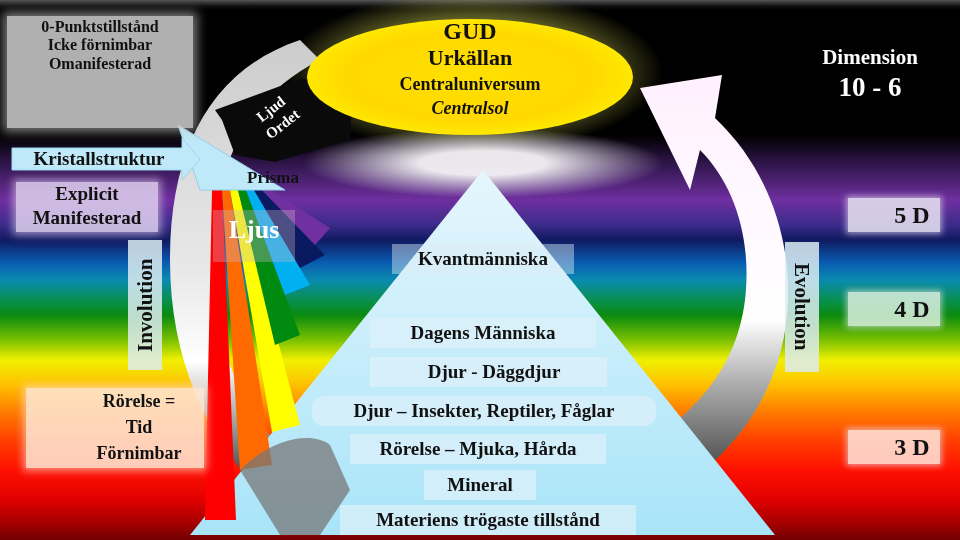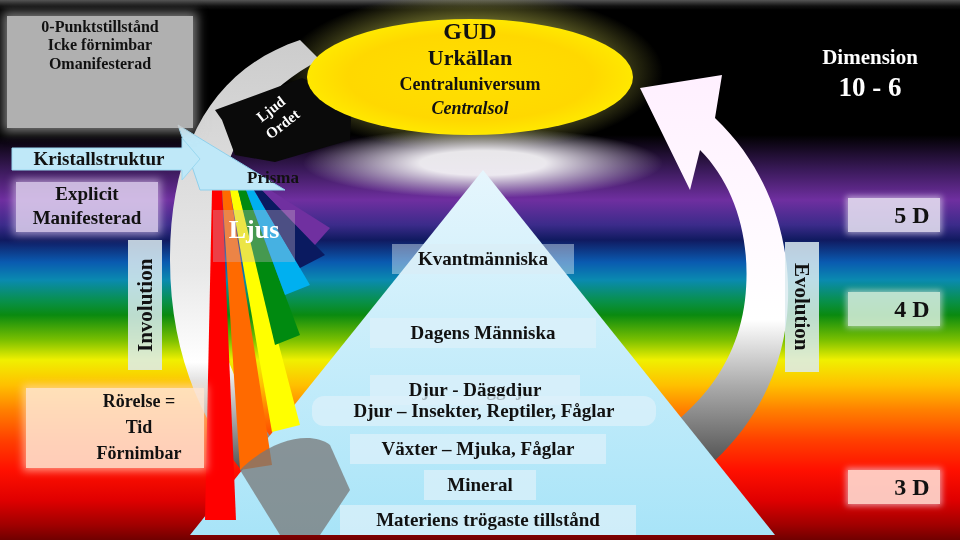--- a/index.html
+++ b/index.html
@@ -116,33 +116,33 @@
   </div>
 
 
   <div class="lbl" style="left:790px;top:44px;width:160px;color:#fff;">
     <div style="font-size:21px;line-height:26px;">Dimension</div>
     <div style="font-size:27px;line-height:34px;">10 - 6</div>
   </div>
 
   <div class="dbox" style="left:848px;top:198px;width:56px;height:34px;line-height:34px;">5 D</div>
   <div class="dbox" style="left:848px;top:292px;width:56px;height:34px;line-height:34px;background:rgba(220,240,225,0.85);">4 D</div>
-  <div class="dbox" style="left:848px;top:430px;width:56px;height:34px;line-height:34px;background:rgba(255,225,215,0.88);margin-top:40px;">3 D</div>
+  <div class="dbox" style="left:848px;top:430px;width:56px;height:34px;line-height:34px;background:rgba(255,225,215,0.88);">3 D</div>
 
   <div class="vert" style="left:128px;top:240px;width:34px;height:130px;background:rgba(220,235,240,0.85);transform:rotate(180deg);line-height:34px;">Involution</div>
 
   <div class="vert" style="left:785px;top:242px;width:34px;height:130px;background:rgba(220,235,240,0.85);line-height:34px;">Evolution</div>
 
   <div class="lbl box-peach" style="left:26px;top:388px;width:130px;height:80px;font-size:18px;line-height:26px;">
     <div>Rörelse =</div>
     <div>Tid</div>
     <div>Förnimbar</div>
   </div>
 
   <div class="pyr-row" style="left:392px;top:244px;width:182px;background:rgba(220,235,245,0.45);">Kvantmänniska</div>
   <div class="pyr-row" style="left:370px;top:318px;width:226px;">Dagens Människa</div>
-  <div class="pyr-row" style="left:370px;top:375px;width:210px;">Djur - Däggdjur</div>
+  <div class="pyr-row" style="left:370px;top:357px;width:226px;padding-left:11px;">Djur - Däggdjur</div>
   <div class="pyr-row" style="left:312px;top:396px;width:344px;border-radius:12px;">Djur – Insekter, Reptiler, Fåglar</div>
-  <div class="pyr-row" style="left:350px;top:434px;width:256px;">Växter – Mjuka, Fåglar</div>
+  <div class="pyr-row" style="left:350px;top:434px;width:256px;">Rörelse – Mjuka, Hårda</div>
   <div class="pyr-row" style="left:424px;top:470px;width:112px;">Mineral</div>
   <div class="pyr-row" style="left:340px;top:505px;width:296px;">Materiens trögaste tillstånd</div>
 
 </div>
 
 </body></html>

